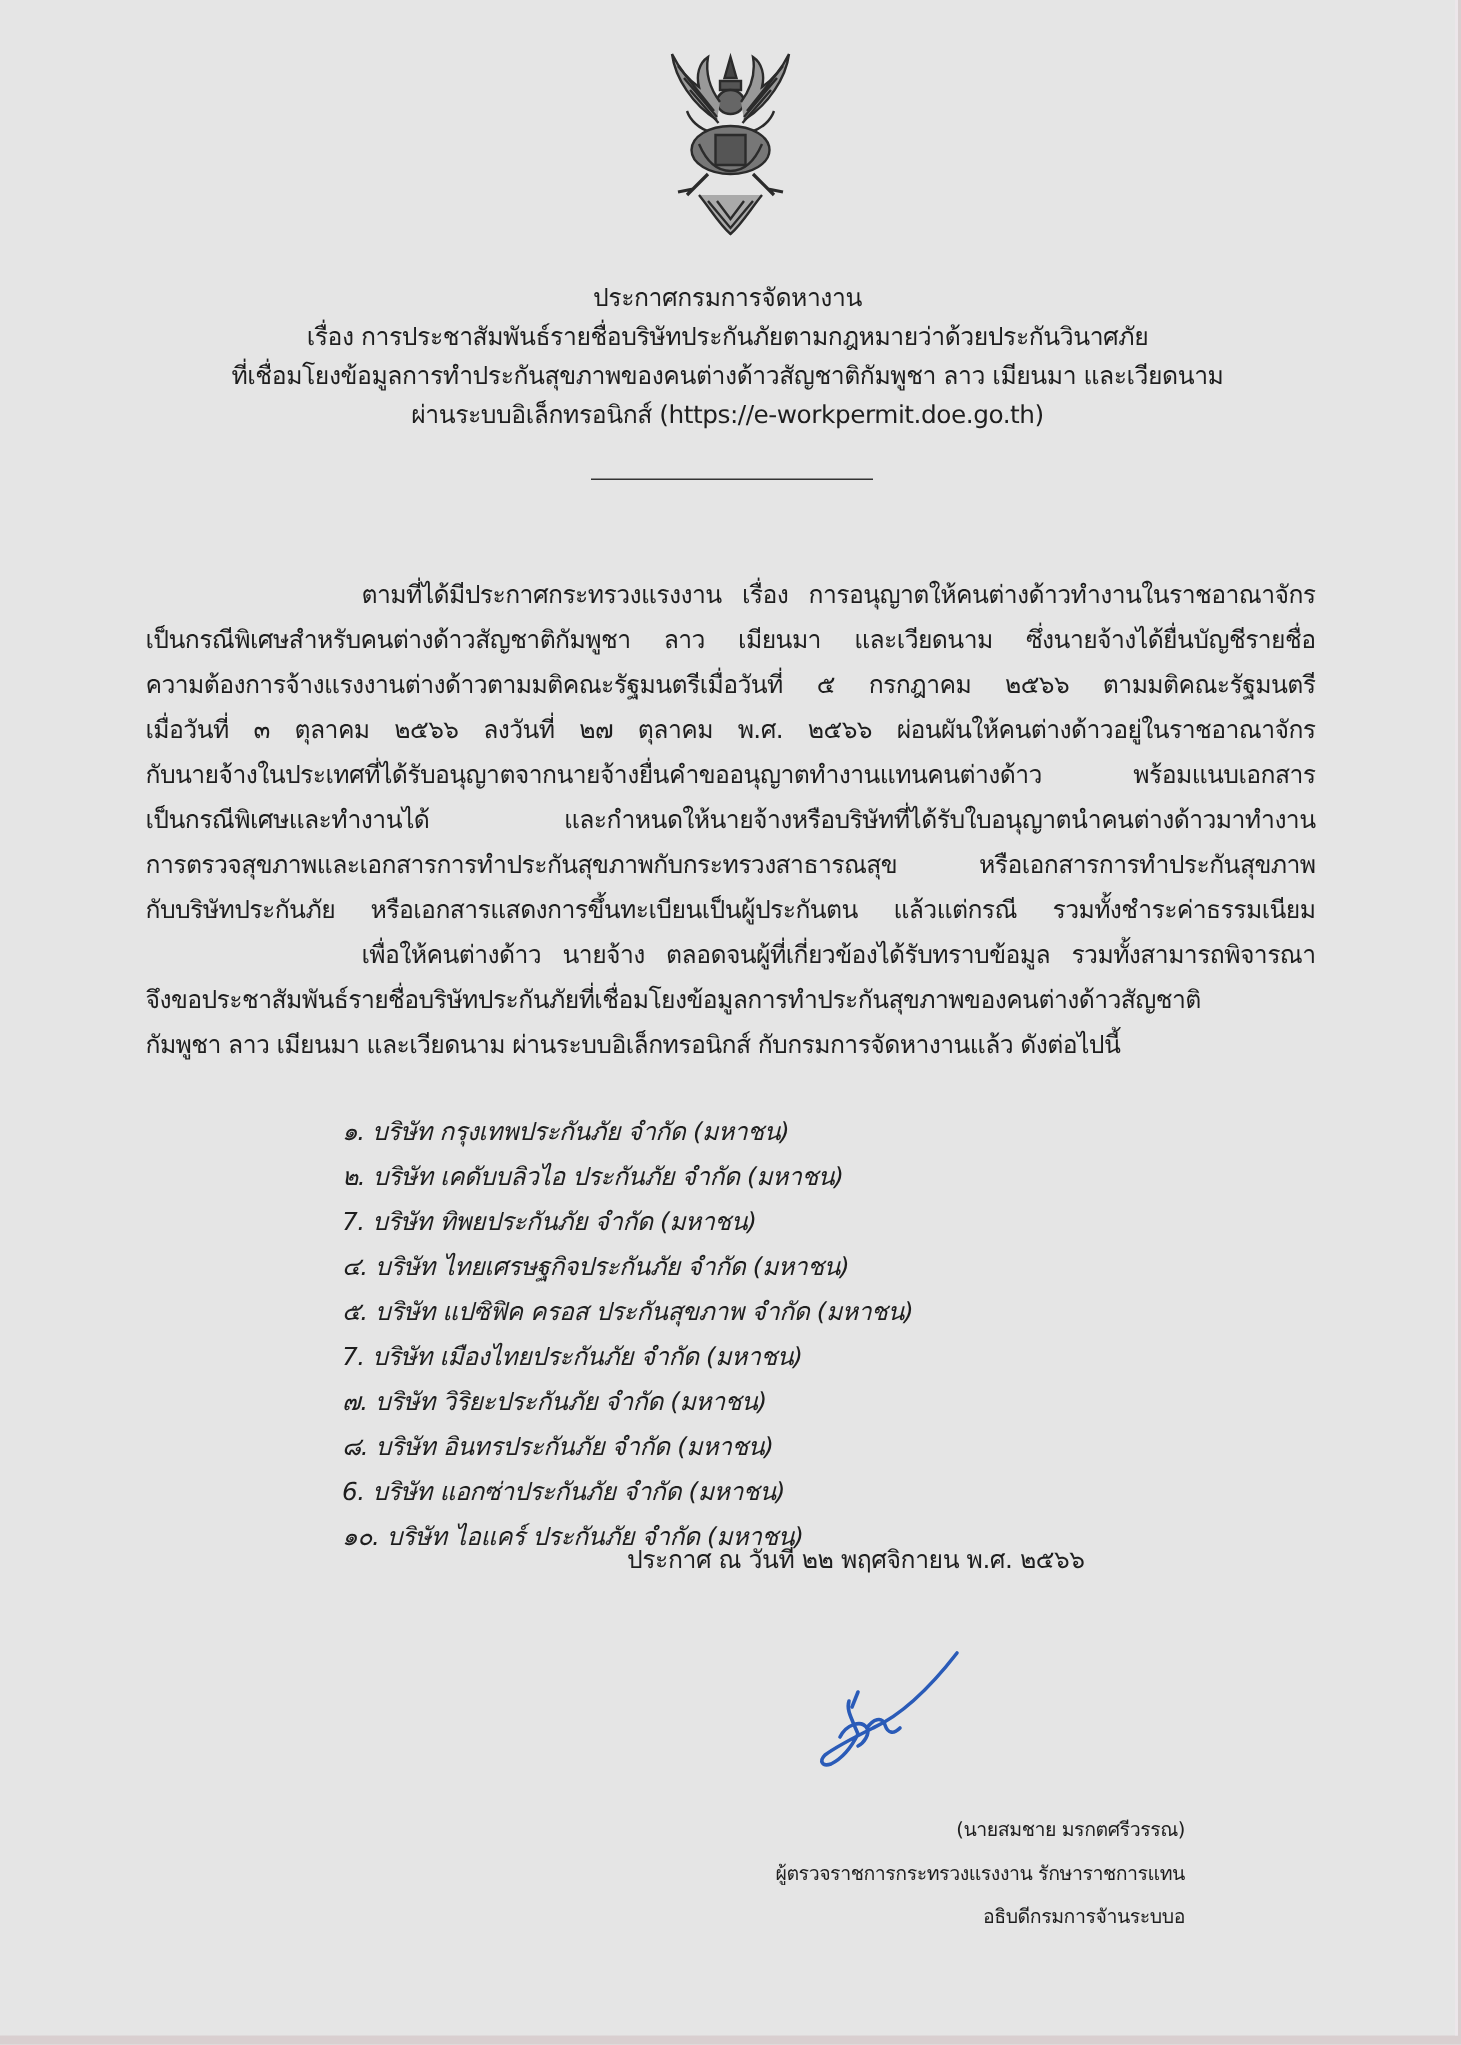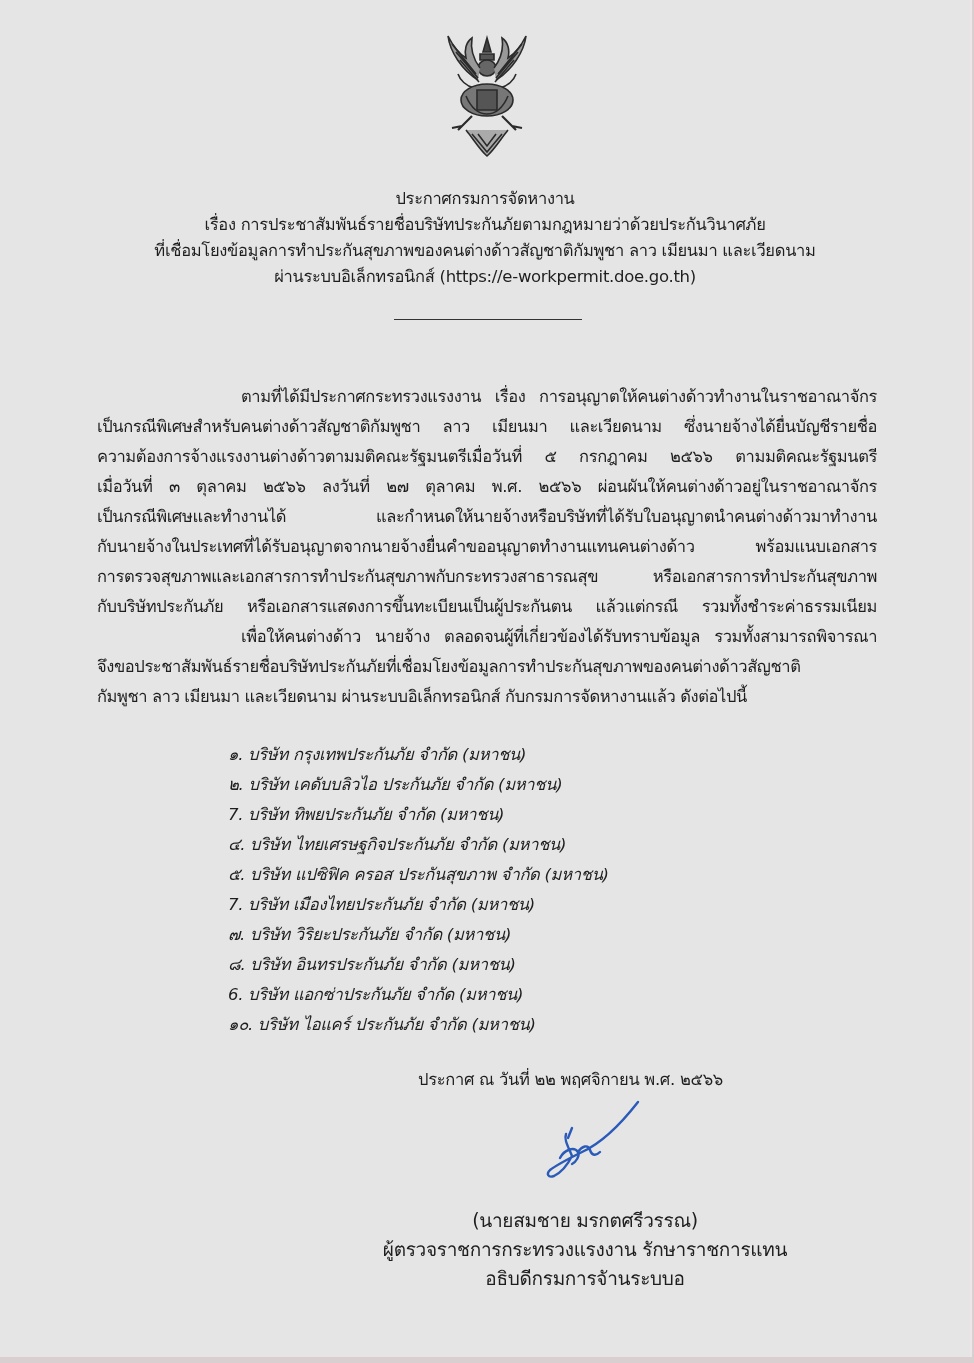--- a/index.html
+++ b/index.html
@@ -76,39 +76,39 @@
       line-height: 30px;
       letter-spacing: -0.3px;
       margin: 0;
       padding: 0;
       list-style: none;
     }
     .company-list li { white-space: nowrap; font-style: italic; }
     .announce-date {
       position: absolute;
       left: 418px;
-      top: 1066px;
+      top: 1026px;
       font-size: 16.5px;
       white-space: nowrap;
       letter-spacing: -0.3px;
     }
     .signature {
       position: absolute;
       left: 538px;
       top: 1098px;
       width: 110px;
       height: 86px;
     }
     .signatory {
       position: absolute;
       left: 380px;
       top: 1206px;
       width: 410px;
-      text-align: center;
-      font-size: 19px;
+      text-align: right;
+      font-size: 13px;
       line-height: 29px;
       letter-spacing: -0.3px;
     }
     .signatory div { white-space: nowrap; }
   </style>
 </head>
 <body>
 
 <div class="page">
 
@@ -146,22 +146,22 @@
     <div>ผ่านระบบอิเล็กทรอนิกส์ (https://e-workpermit.doe.go.th)</div>
   </div>
 
   <div class="title-rule"></div>
 
   <div class="para para1">
     <span class="line first">ตามที่ได้มีประกาศกระทรวงแรงงาน เรื่อง การอนุญาตให้คนต่างด้าวทำงานในราชอาณาจักร</span>
     <span class="line">เป็นกรณีพิเศษสำหรับคนต่างด้าวสัญชาติกัมพูชา ลาว เมียนมา และเวียดนาม ซึ่งนายจ้างได้ยื่นบัญชีรายชื่อ</span>
     <span class="line">ความต้องการจ้างแรงงานต่างด้าวตามมติคณะรัฐมนตรีเมื่อวันที่ ๕ กรกฎาคม ๒๕๖๖ ตามมติคณะรัฐมนตรี</span>
     <span class="line">เมื่อวันที่ ๓ ตุลาคม ๒๕๖๖ ลงวันที่ ๒๗ ตุลาคม พ.ศ. ๒๕๖๖ ผ่อนผันให้คนต่างด้าวอยู่ในราชอาณาจักร</span>
+    <span class="line">กับนายจ้างในประเทศที่ได้รับอนุญาตจากนายจ้างยื่นคำขออนุญาตทำงานแทนคนต่างด้าว พร้อมแนบเอกสาร</span>
     <span class="line">เป็นกรณีพิเศษและทำงานได้ และกำหนดให้นายจ้างหรือบริษัทที่ได้รับใบอนุญาตนำคนต่างด้าวมาทำงาน</span>
-    <span class="line">กับนายจ้างในประเทศที่ได้รับอนุญาตจากนายจ้างยื่นคำขออนุญาตทำงานแทนคนต่างด้าว พร้อมแนบเอกสาร</span>
     <span class="line">การตรวจสุขภาพและเอกสารการทำประกันสุขภาพกับกระทรวงสาธารณสุข หรือเอกสารการทำประกันสุขภาพ</span>
     <span class="line">กับบริษัทประกันภัย หรือเอกสารแสดงการขึ้นทะเบียนเป็นผู้ประกันตน แล้วแต่กรณี รวมทั้งชำระค่าธรรมเนียม</span>
   </div>
 
   <div class="para para2">
     <span class="line first">เพื่อให้คนต่างด้าว นายจ้าง ตลอดจนผู้ที่เกี่ยวข้องได้รับทราบข้อมูล รวมทั้งสามารถพิจารณา</span>
     <span class="line">จึงขอประชาสัมพันธ์รายชื่อบริษัทประกันภัยที่เชื่อมโยงข้อมูลการทำประกันสุขภาพของคนต่างด้าวสัญชาติ</span>
     <span class="line last">กัมพูชา ลาว เมียนมา และเวียดนาม ผ่านระบบอิเล็กทรอนิกส์ กับกรมการจัดหางานแล้ว ดังต่อไปนี้</span>
   </div>
 

